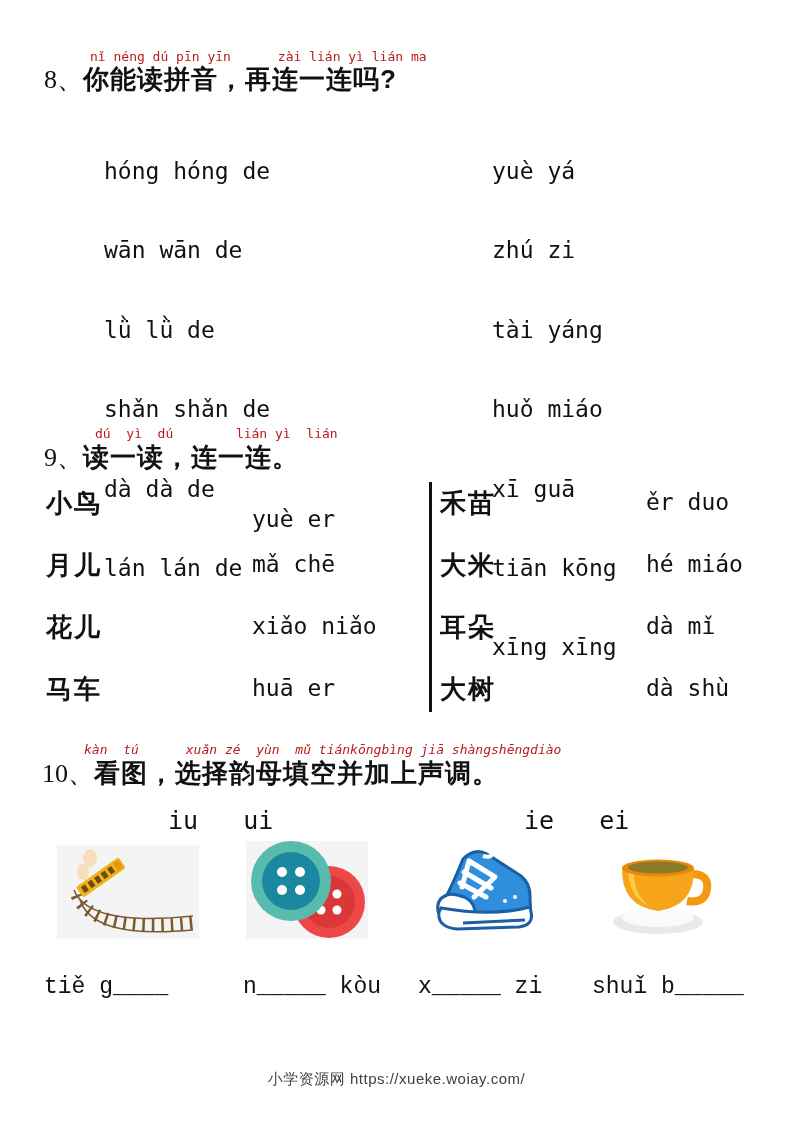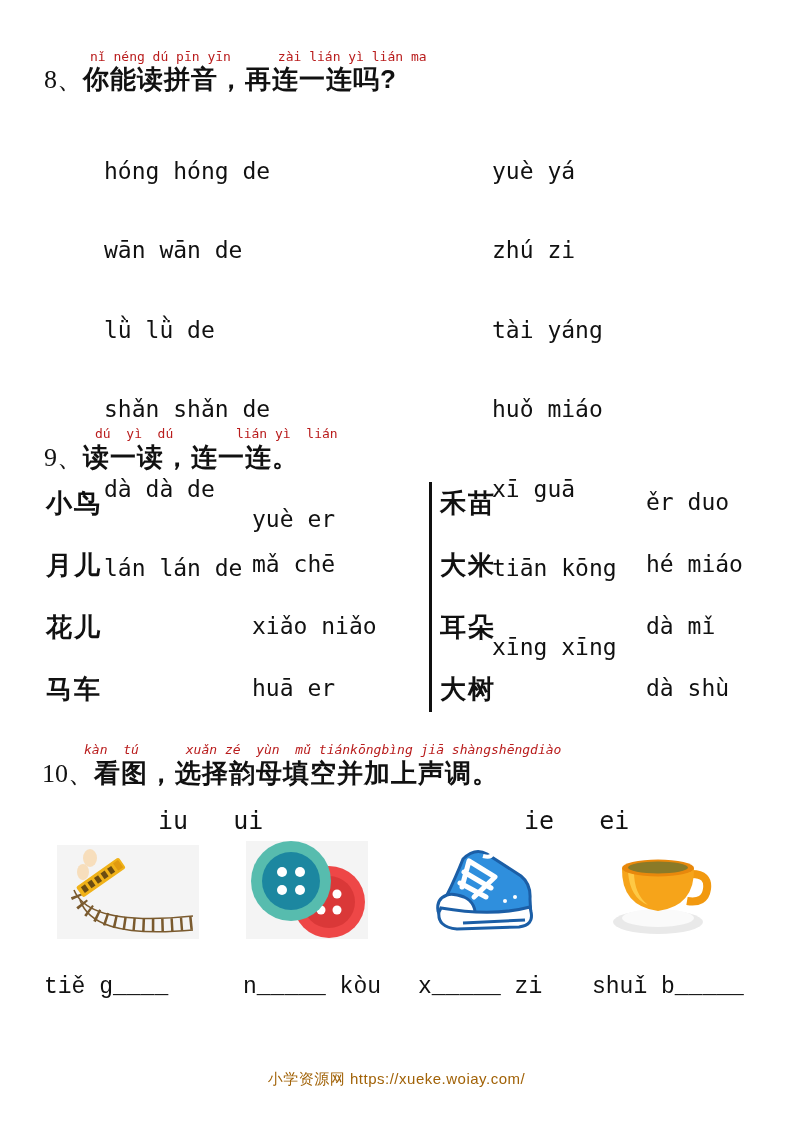--- a/index.html
+++ b/index.html
@@ -19,21 +19,21 @@
   .s9pin{position:absolute;font-size:23px;}
   .wl{left:46px;} .pl{left:252px;} .wr{left:440px;} .pr{left:646px;}
   .divider{position:absolute;left:429px;top:482px;width:3px;height:230px;background:#101010;}
   
   .opt{font-size:25px;}
   .imgbox{position:absolute;}
   .graybg{background:#f4f4f4;}
   .ans{position:absolute;font-size:23px;top:0;font-family:Liberation Mono, monospace;}
   .answers-row{position:absolute;left:0;top:974px;width:793px;height:40px;}
   .footer{position:absolute;left:0;top:1070px;width:793px;text-align:center;
-          font-size:15px;color:#a16207;letter-spacing:0.5px;}
+          font-size:15px;color:#404040;letter-spacing:0.5px;}
   svg{display:block;width:100%;height:100%;}
 </style>
 </head>
 <body>
 
 <div class="page">
 
   <div class="abs pin sec-pinyin" style="left:90px;top:49px;">nǐ néng dú pīn yīn      zài lián yì lián ma</div>
   <div class="abs sec-line" style="left:44px;top:62px;">
     <span class="sec-num">8、</span>
@@ -90,21 +90,21 @@
     <span class="s9pin pin pr" style="top:3px;">dà shù</span>
   </div>
   <div class="divider"></div>
 
   <div class="abs pin sec-pinyin" style="left:84px;top:742px;font-style:italic;">kàn  tú      xuǎn zé  yùn  mǔ tiánkōngbìng jiā shàngshēngdiào</div>
   <div class="abs sec-line" style="left:42px;top:756px;">
     <span class="sec-num">10、</span>
       <span class="sec-title">看图，选择韵母填空并加上声调。</span>
   </div>
 
-  <div class="abs pin opt" style="left:158px;top:806px;">iu   ui</div>
+  <div class="abs pin opt" style="left:168px;top:806px;">iu   ui</div>
   <div class="abs pin opt" style="left:524px;top:806px;">ie   ei</div>
 
   <div class="imgbox graybg" style="left:57px;top:845px;width:142px;height:94px;">
     <svg viewBox="0 0 142 94">
       <ellipse cx="33" cy="13" rx="7" ry="9" fill="#f7debc"></ellipse>
       <ellipse cx="26" cy="27" rx="6" ry="8" fill="#f7debc"></ellipse>
       <path d="M20,50 C28,72 60,86 136,78" fill="none" stroke="#7a5a2e" stroke-width="13" stroke-dasharray="2.5 7"></path>
       <path d="M17,45 C26,67 60,79 136,71" fill="none" stroke="#7a5a2e" stroke-width="1.6"></path>
       <path d="M23,55 C31,78 60,92 136,85" fill="none" stroke="#7a5a2e" stroke-width="1.6"></path>
       <g transform="rotate(-35 30 44)">

